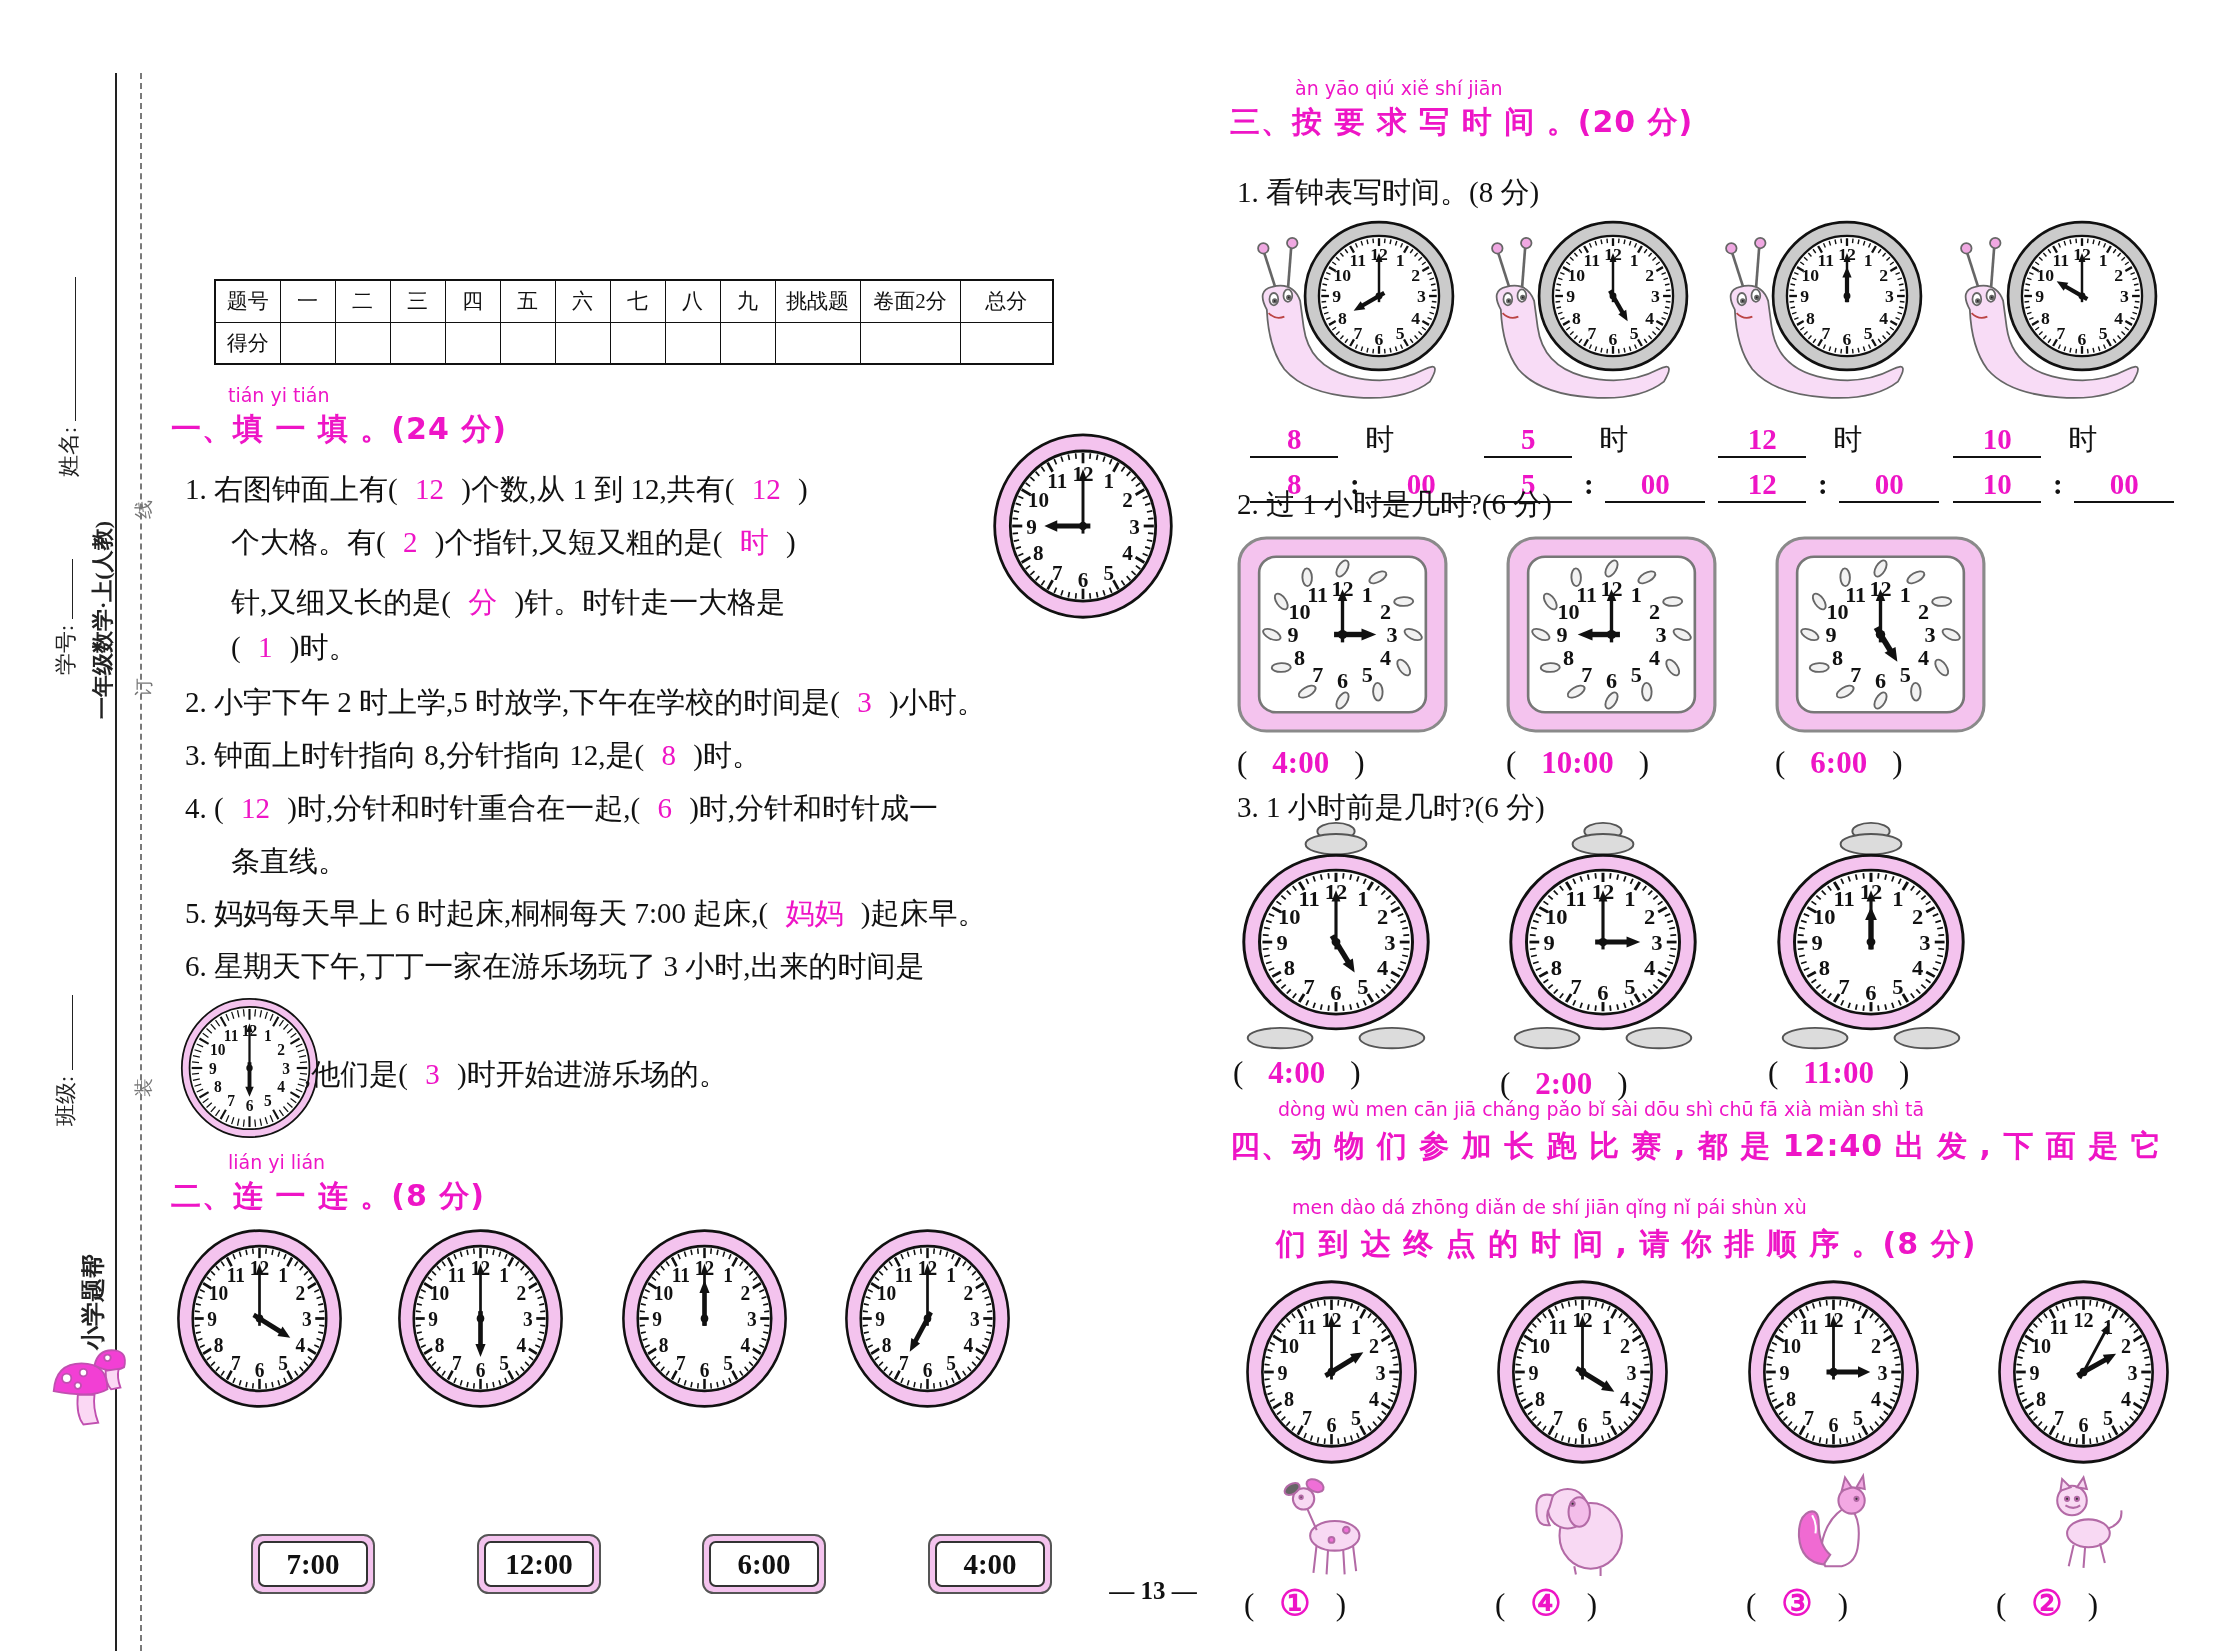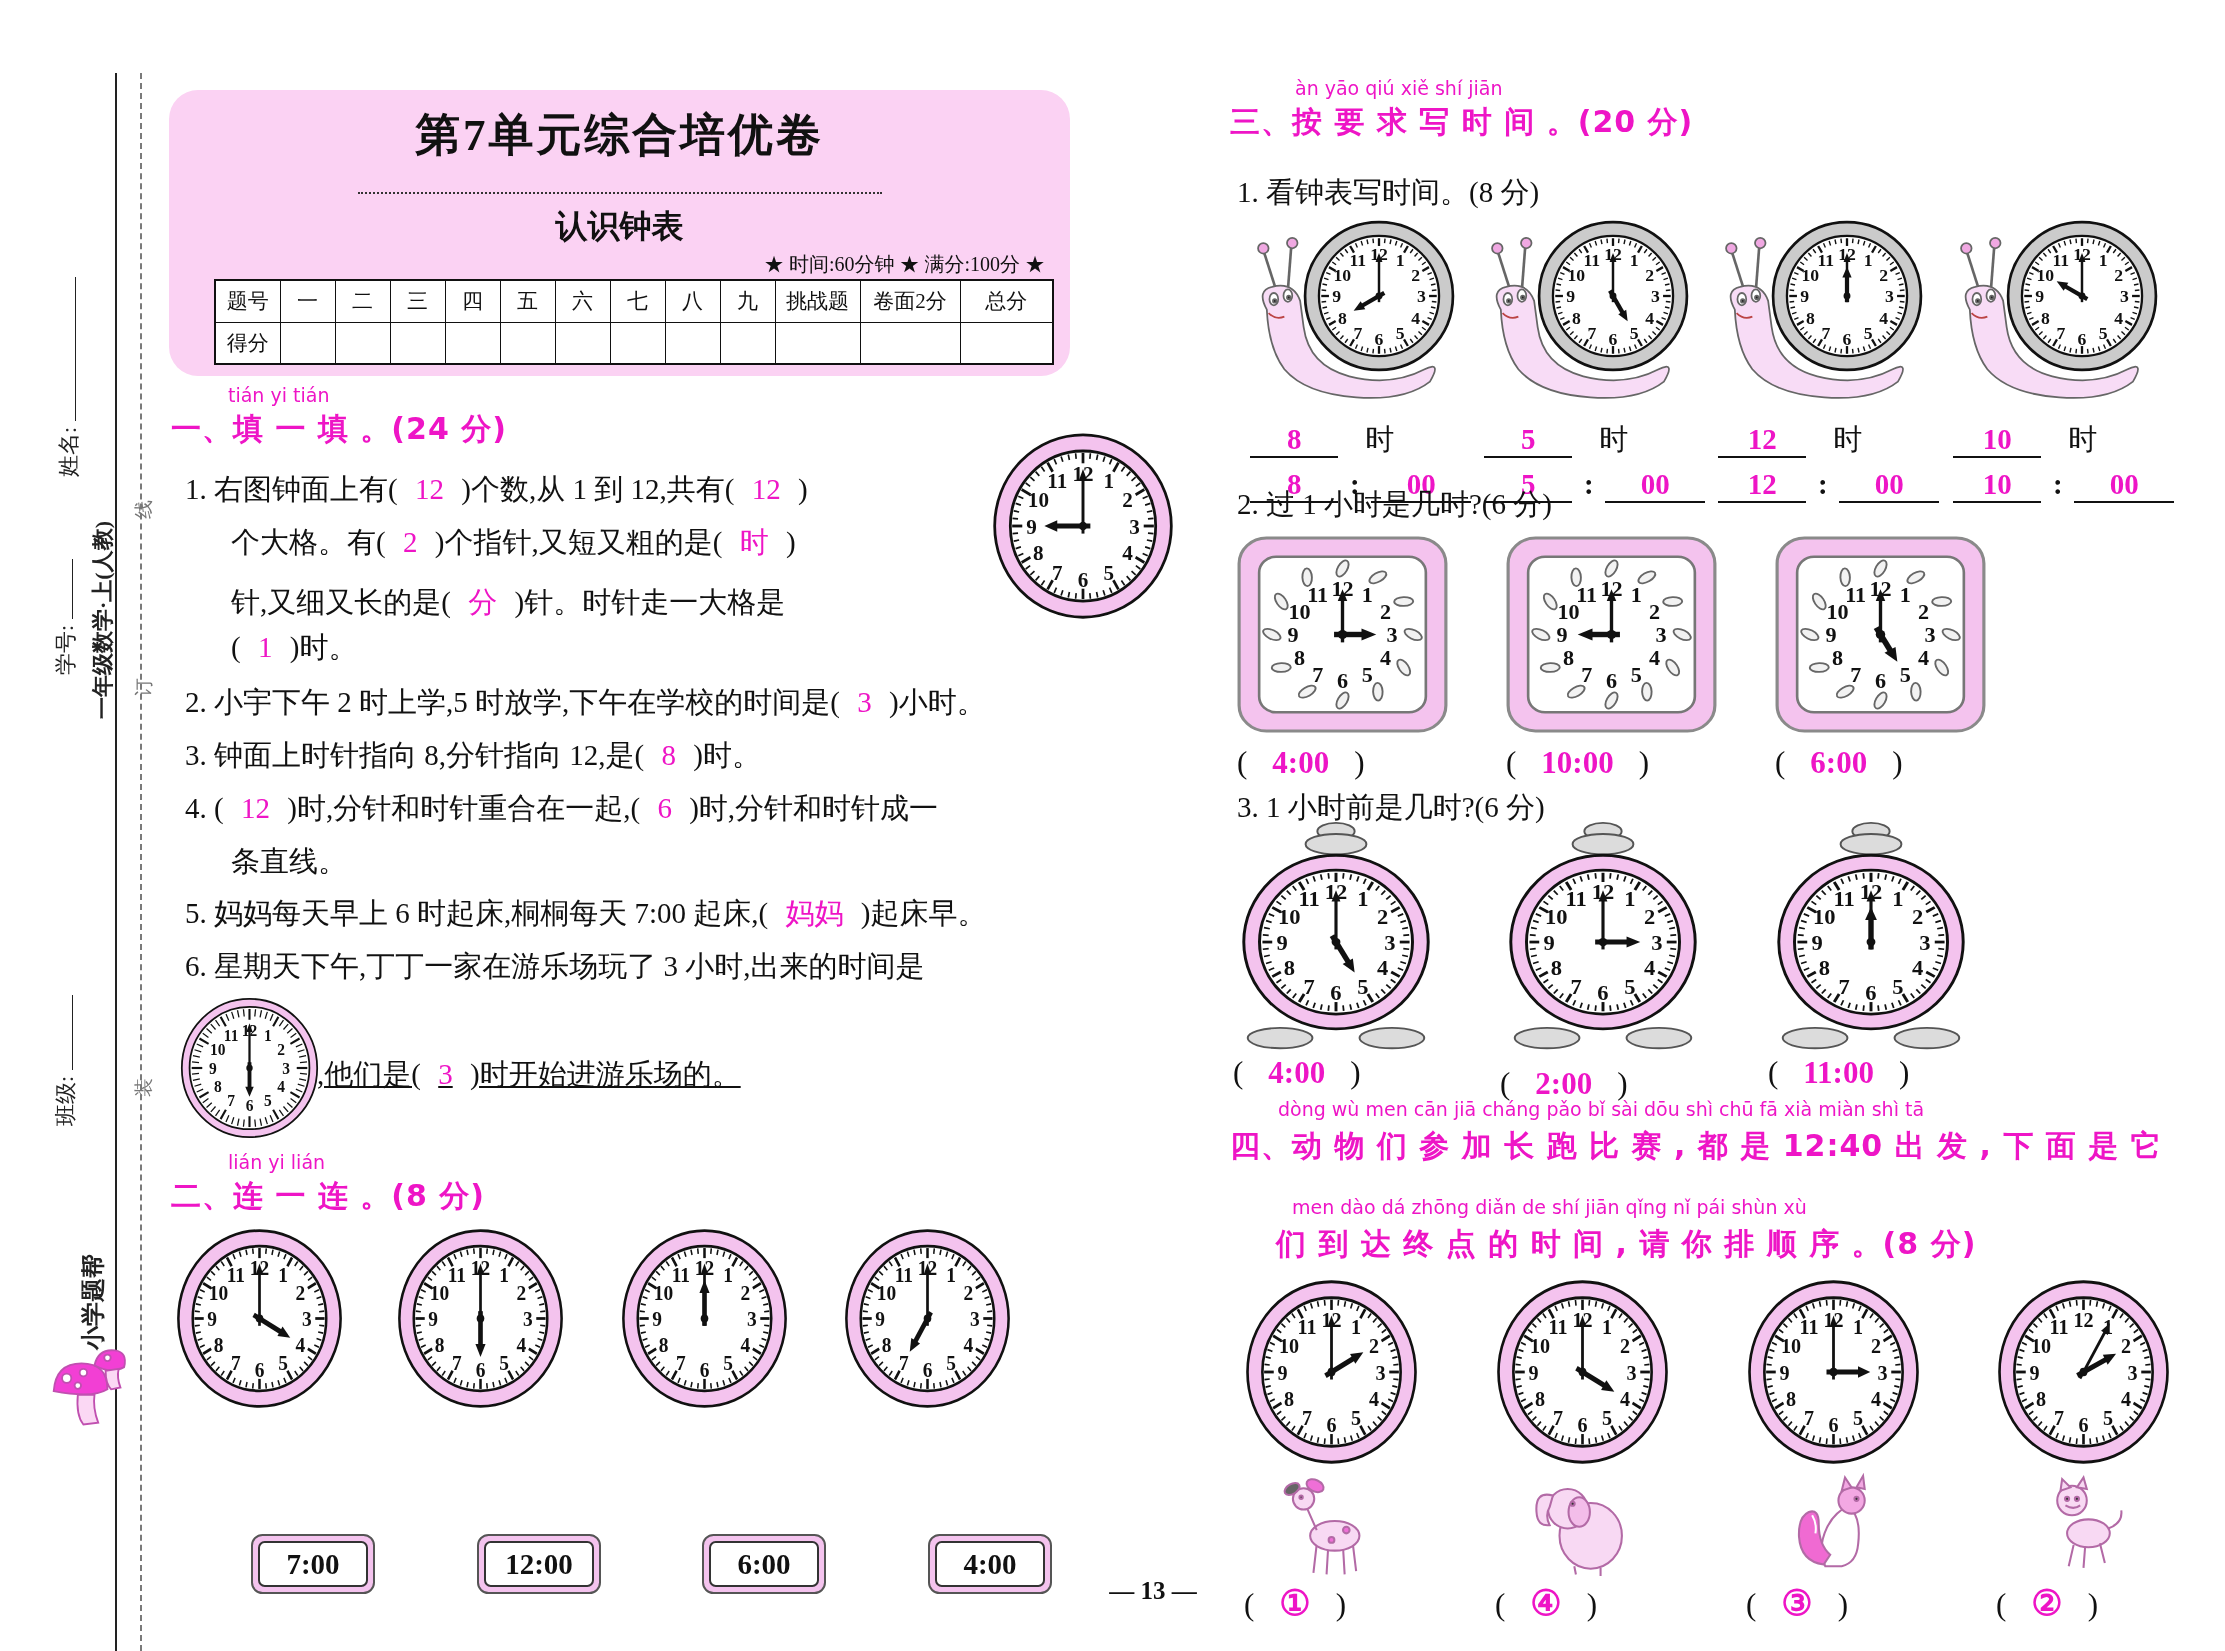--- a/index.html
+++ b/index.html
@@ -88,26 +88,20 @@
           <circle cx="40" cy="32" r="4" fill="#fff"></circle>
           <circle cx="34" cy="46" r="3.5" fill="#fff"></circle>
         <path d="M34,56 Q32,78 40,88 L56,86 Q50,70 52,56 Z" fill="#fbd8f4"></path>
         <path d="M52,24 Q56,6 74,8 Q88,10 84,26 Q70,34 52,24 Z" fill="#f23fd4"></path>
         <circle cx="66" cy="16" r="3.5" fill="#fff"></circle>
         <path d="M64,30 Q64,44 70,50 L80,48 Q76,38 78,28 Z" fill="#fbd8f4"></path>
       </g>
     </svg>
   </div>
 
-  <div class="header-box">
-    <div class="hb-title">第7单元综合培优卷</div>
-    <div class="hb-div"></div>
-    <div class="hb-sub">认识钟表</div>
-    <div class="hb-meta">★ 时间:60分钟 ★ 满分:100分 ★</div>
-  </div>
   <table class="score">
     <colgroup>
       <col style="width:65px">
         <col style="width:55px">
         <col style="width:55px">
         <col style="width:55px">
       <col style="width:55px">
         <col style="width:55px">
         <col style="width:55px">
         <col style="width:55px">
@@ -330,21 +324,21 @@
           <line y1="8" y2="-52" stroke="#111" stroke-width="3.2"></line>
           <polygon points="-4.5,-50 0,-62 4.5,-50" fill="#111"></polygon>
         </g>
         <g transform="rotate(180)">
           <line y1="8" y2="-28" stroke="#111" stroke-width="5.5"></line>
           <polygon points="-6,-26 0,-40 6,-26" fill="#111"></polygon>
         </g>
         <circle r="4.5" fill="#111"></circle>
       </svg>
     </div>
-  <div class="tline" style="left:317px;top:1055px;text-decoration:underline;"><span>,他们是(</span><span class="ans">3</span><span>)时开始进游乐场的。</span></div>
+  <div class="tline" style="left:304px;top:1055px;"><span>,他们是(</span><span class="ans">3</span><span>)时开始进游乐场的。</span></div>
 
   <div class="py" style="left:228px;top:1151px;">lián yi lián</div>
   <div class="sec" style="left:171px;top:1176px;">二、连 一 连 。(8 分)</div>
   <div class="clock m-clock" style="left:175px;top:1227px;width:169px;height:183px;">
       <svg viewBox="-100 -100 200 200" preserveAspectRatio="none" width="100%" height="100%">
         <circle r="96" fill="#f4c3ee" stroke="#111" stroke-width="3"></circle>
         <circle r="79" fill="#fff" stroke="#111" stroke-width="3"></circle>
         <line transform="rotate(0)" y1="-77" y2="-66" stroke="#111" stroke-width="3"></line>
         <line transform="rotate(6)" y1="-77" y2="-71" stroke="#111" stroke-width="1.8"></line>
         <line transform="rotate(12)" y1="-77" y2="-71" stroke="#111" stroke-width="1.8"></line>

